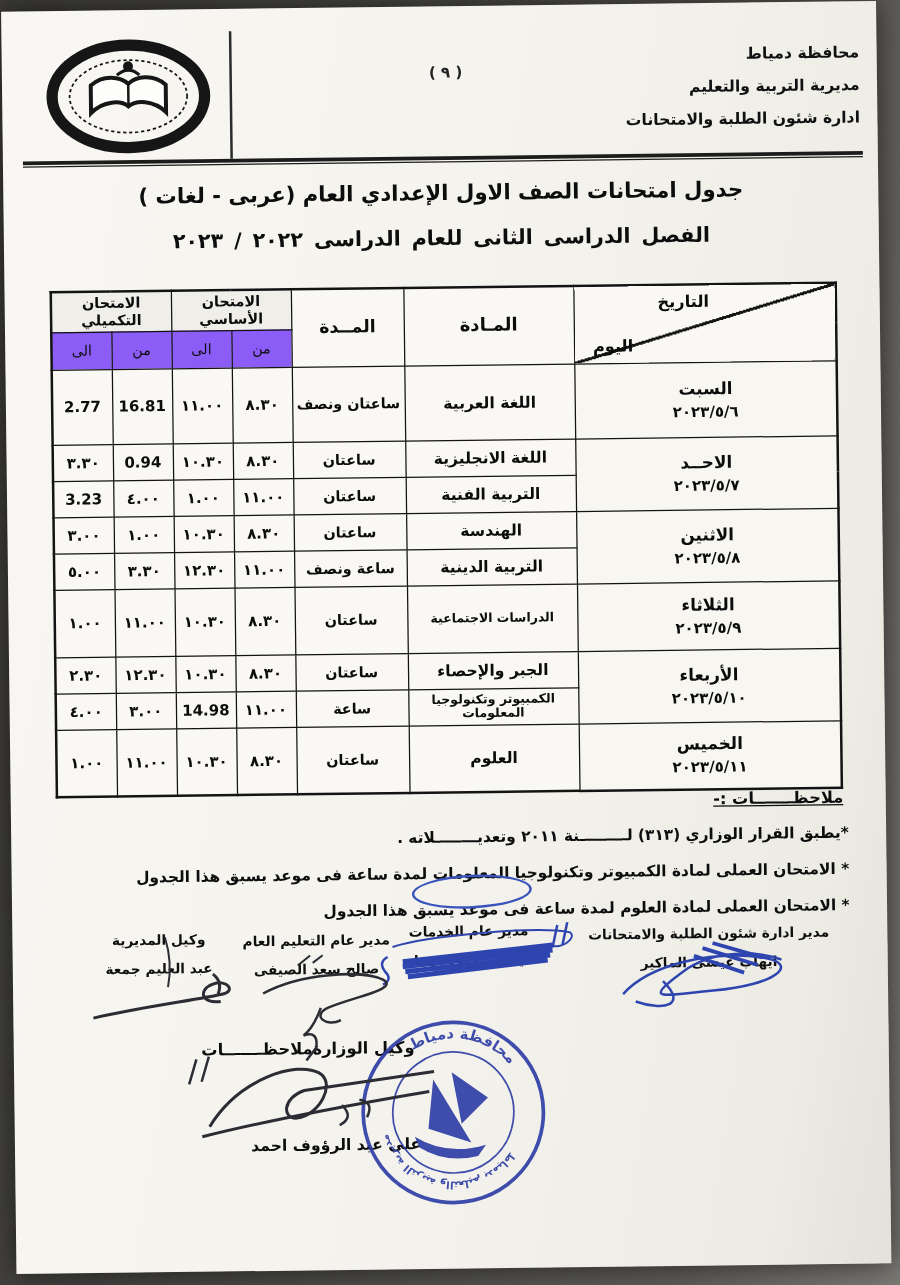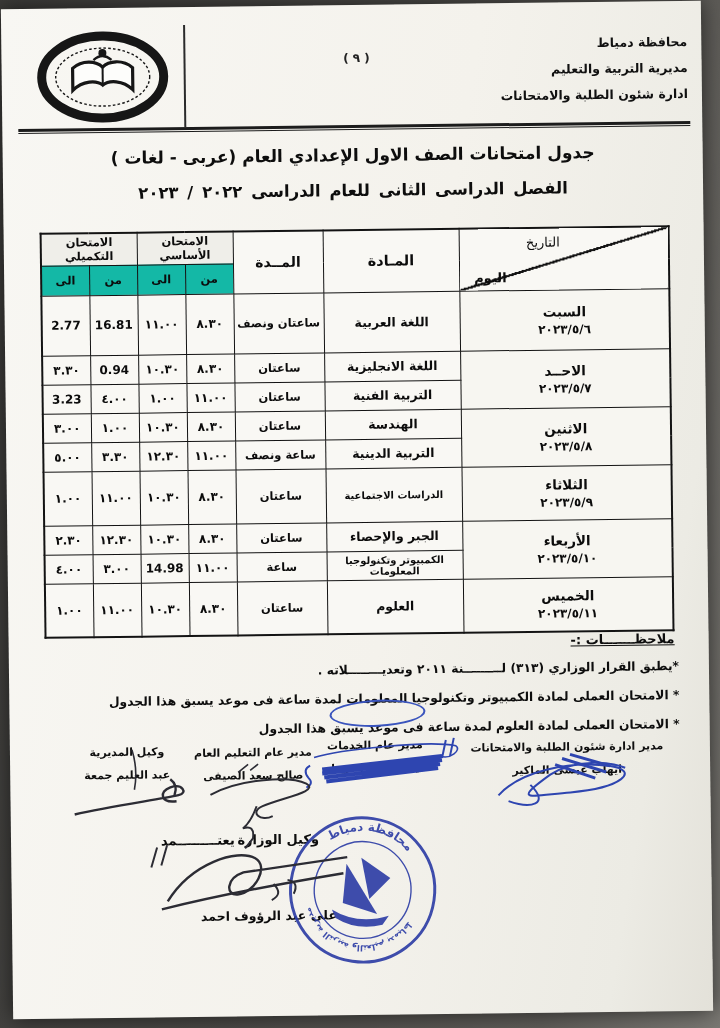--- a/index.html
+++ b/index.html
@@ -32,26 +32,26 @@
   table.exam{
     position:absolute;top:224px;right:34px;
     border-collapse:collapse;table-layout:fixed;
     width:630px;direction:rtl;
     background:#f9f8f4;
   }
   table.exam th,table.exam td{border:1.7px solid #131313;padding:0 2px;text-align:center;color:#0c0c0c;}
   table.exam{border:2.5px solid #131313;}
   th.corner{position:relative;width:210px;height:62px;padding:0;
     background:linear-gradient(to top left, transparent calc(50% - 1.2px), #131313 calc(50% - 1.2px), #131313 calc(50% + 1.2px), transparent calc(50% + 1.2px)), #f9f8f4;}
-  th.corner .lbl-date{position:absolute;top:6px;left:32%;font-size:13px;font-weight:400;}
+  th.corner .lbl-date{position:absolute;top:6px;left:32%;font-size:13px;font-weight:700;}
   th.corner .lbl-day{position:absolute;bottom:5px;left:7%;font-size:13px;font-weight:700;}
   th.h-subject{width:136px;font-size:14.5px;font-weight:700;}
   th.h-duration{width:90px;font-size:14px;font-weight:700;}
   th.h-group{height:30px;font-size:11.5px;font-weight:700;background:#efeee9;}
-  th.h-sub{height:28px;font-size:11.5px;font-weight:700;background:#14b8a6;}
+  th.h-sub{height:28px;font-size:11.5px;font-weight:400;background:#8b5cf6;}
   td.day-cell{font-weight:700;background:#f7f6f1;}
   td.day-cell .day-name{font-size:13.5px;margin-bottom:3px;}
   td.day-cell .day-date{font-size:12px;}
   td.subject-cell{font-size:12.5px;font-weight:700;}
   td.subject-cell.small{font-size:10px;}
   td.duration-cell{font-size:11.5px;font-weight:700;}
   td.time-cell{font-size:12px;font-weight:700;}
   tr.row-tall td{height:54px;}
   tr.row-tall.first td{height:60px;}
   tr.row-short td{height:29px;}
@@ -247,21 +247,21 @@
         <div class="sig-role">مدير عام التعليم العام</div>
         <div class="sig-name">صالح سعد الصيفى</div>
       </div>
       <div class="sig sig-4">
         <div class="sig-role">وكيل المديرية</div>
         <div class="sig-name">عبد العليم جمعة</div>
       </div>
     </div>
 
   <div class="approval-line">
-    <span>يعتـــــــــمد</span>
+    <span>ملاحظـــــــات</span>
     <span>وكيل الوزارة</span>
   </div>
   <div class="approval-name">على عبد الرؤوف احمد</div>
 
   <svg class="stamp" viewBox="0 0 160 160">
     <g fill="none" stroke="#2f3fa6">
       <circle cx="80" cy="80" r="73" stroke-width="3"></circle>
       <circle cx="80" cy="80" r="49" stroke-width="1.4"></circle>
     </g>
     <path id="arcTop" d="M 20,80 A 60,60 0 0 1 140,80" fill="none"></path>

